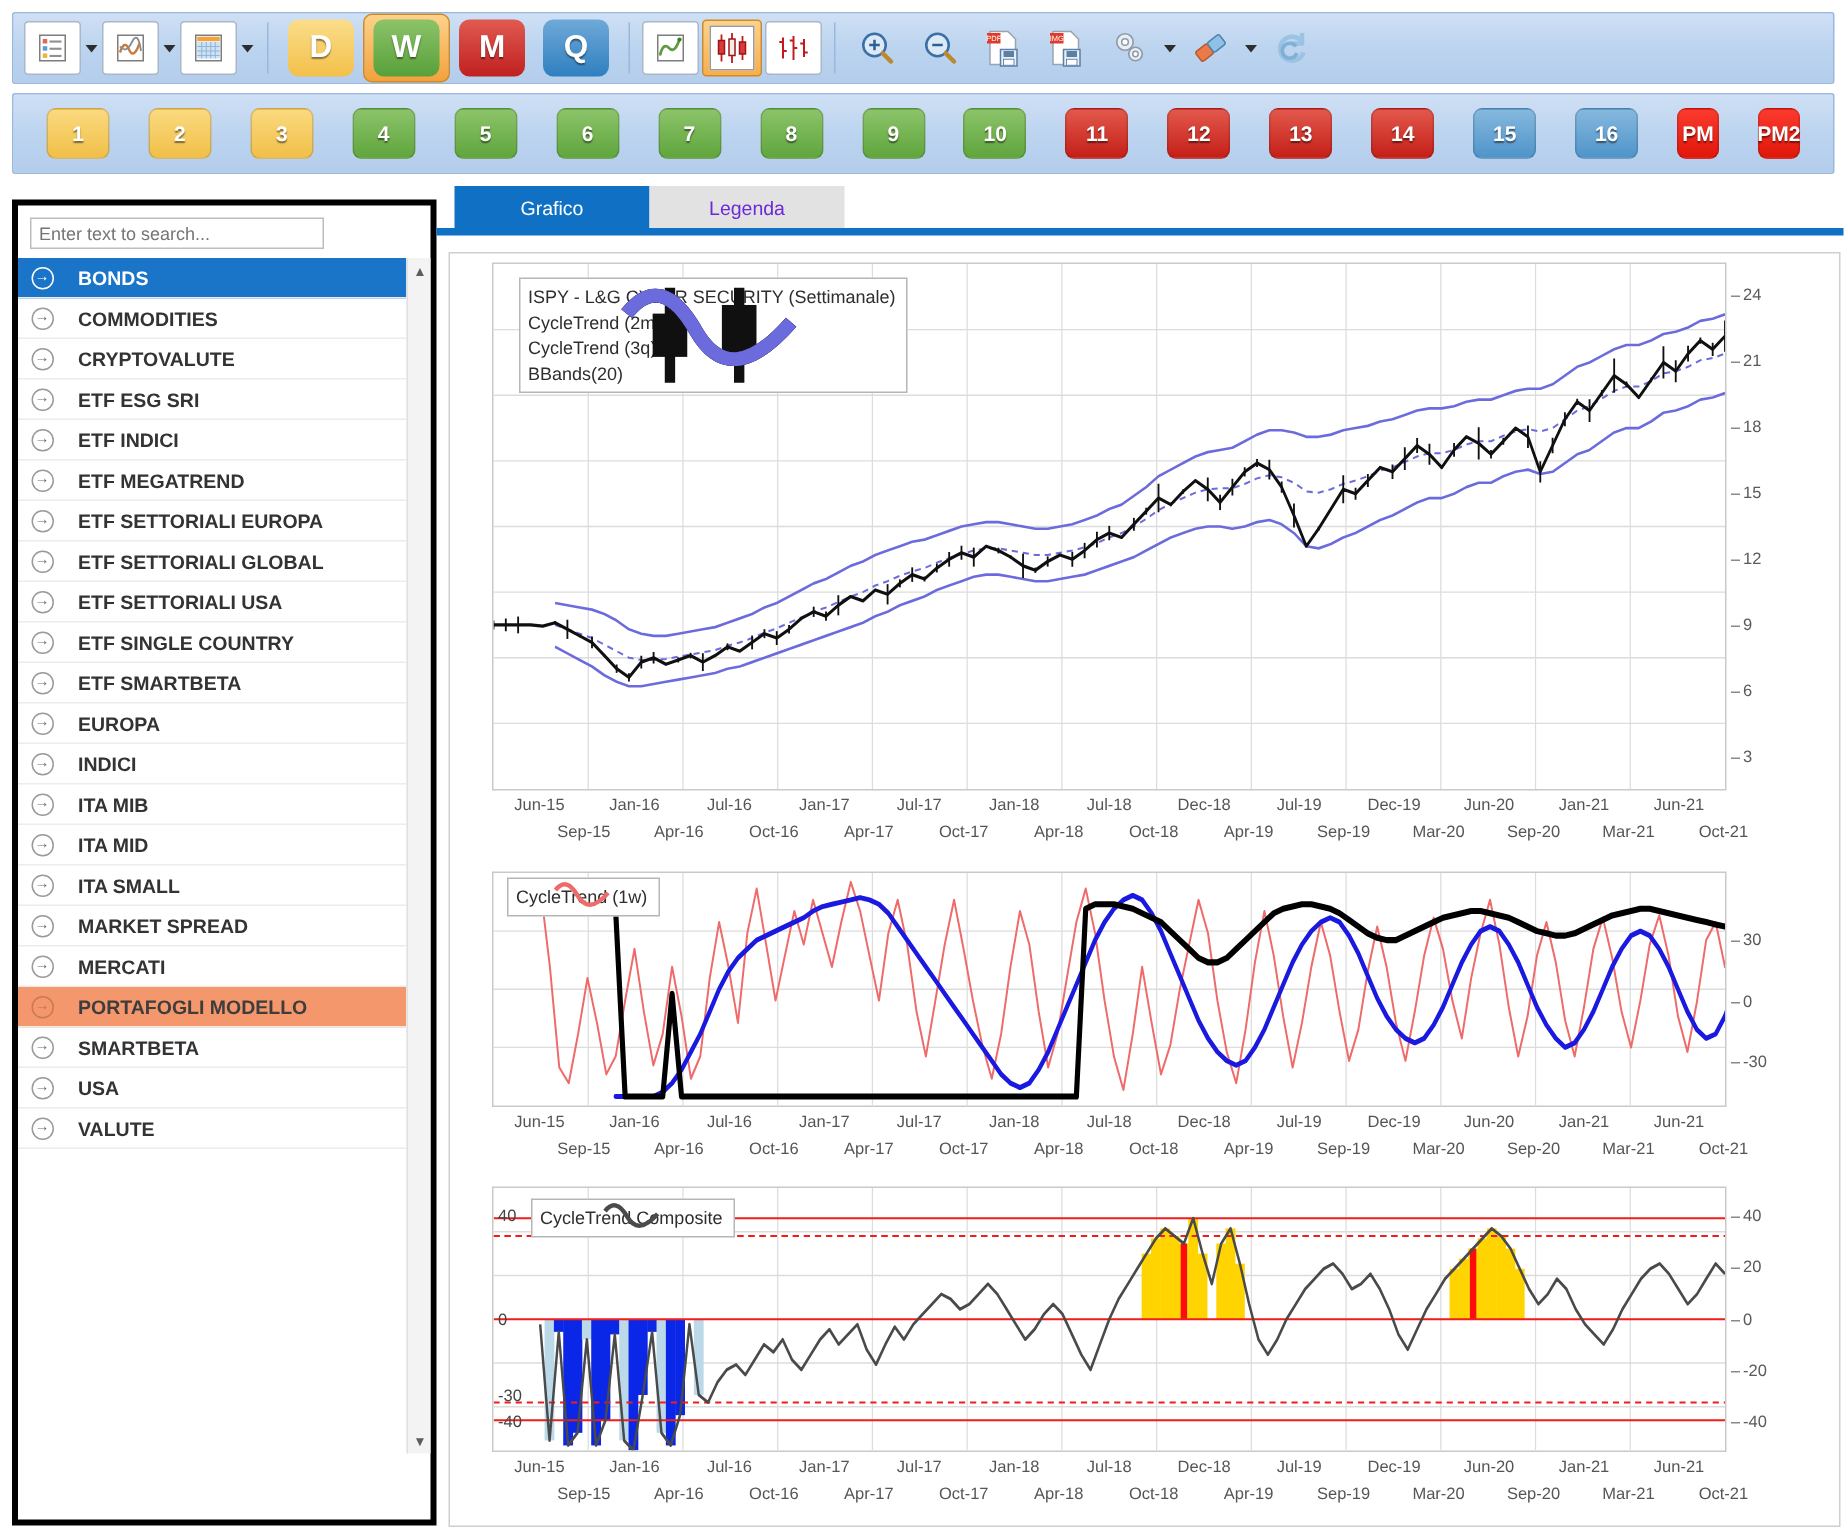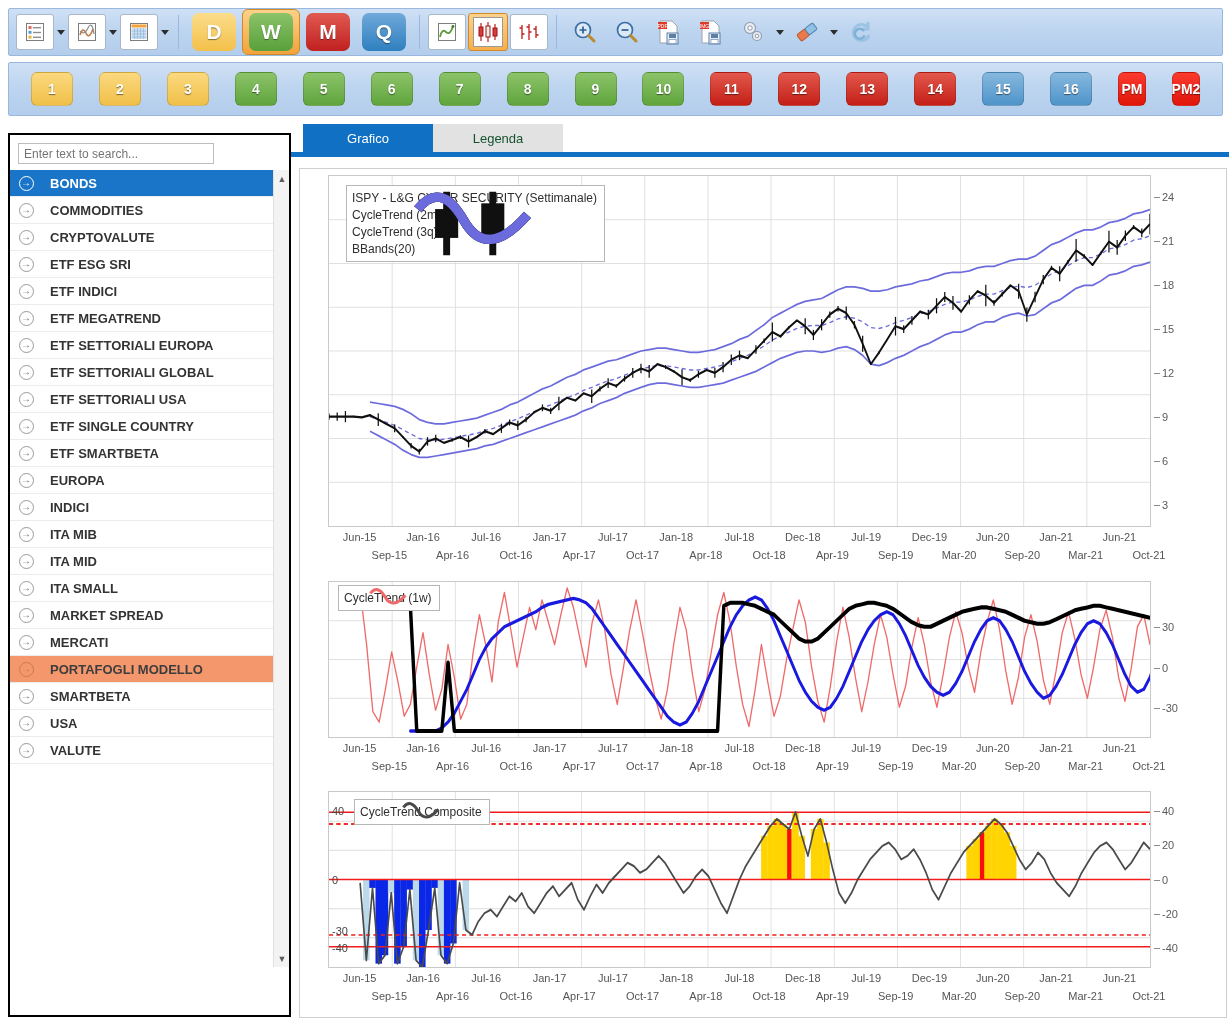--- a/index.html
+++ b/index.html
@@ -71,21 +71,21 @@
   .num.y { background: linear-gradient(to bottom,#fbd97f,#f0bf48); }
   .num.g { background: linear-gradient(to bottom,#8cc36a,#5fa53c); }
   .num.r { background: linear-gradient(to bottom,#e2584c,#c41f17); }
   .num.b { background: linear-gradient(to bottom,#86b8de,#4f94ca); }
   .num.rr { background: linear-gradient(to bottom,#fb3a2e,#e0160a); }
   .num.w { width: 28px; }
 
   
   #sidebar {
     position:absolute; left:8px; top:133px; width:283px; height: 884px;
-    background:#fff; border:2px solid #000000;
+    background:#fff; border:4px solid #000000;
   }
   #search-row { padding:8px 8px 6px 8px; }
   #search-input {
     width: 196px; height: 21px; padding: 1px 5px;
     border: 1px solid #bdbdbd; font-size: 12px; color:#666;
     font-family:"Liberation Sans",sans-serif; outline:none;
   }
   #list-head {
     height: 30px; border-top:1px solid #dcdcdc; border-bottom:1px solid #dcdcdc;
     display:flex; align-items:center; font-size:13px; color:#333;
@@ -123,21 +123,21 @@
 
   
   #main { position:absolute; left:291px; top:124px; right:2px; bottom:6px; }
   #tabs { display:flex; height:28px; align-items:flex-end; padding-left:12px; }
   .tab {
     height:28px; min-width:130px; padding:0 18px;
     display:flex;align-items:center;justify-content:center;
     font-size:13px; cursor:pointer;
   }
   .tab.active { background:#1071c4; color:#fff; }
-  .tab.inactive { background:#e2e2e2; color:#14532d; }
+  .tab.inactive { background:#e2e2e2; color:#6d28d9; }
   #tab-underline { height:5px; background:#1071c4; margin-top:0; }
 
   #chart-frame {
     position:absolute; left:8px; right:2px; top:44px; bottom:0;
     background:#fff; border:1px solid #cfcfcf;
   }
   .panel { position:absolute; left:0; right:0; }
   #panel1 { top:6px;   height:400px; }
   #panel2 { top:412px; height:205px; }
   #panel3 { top:622px; height:225px; }

